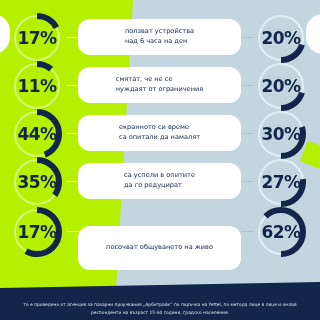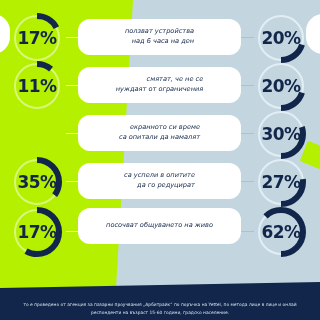--- a/index.html
+++ b/index.html
@@ -37,24 +37,24 @@
   .pct{position:absolute;inset:0;display:flex;align-items:center;justify-content:center;
     font-size:17px;font-weight:bold;color:#11264a;letter-spacing:-0.5px;}
 
   
   .conn{position:absolute;top:23px;height:1.4px;}
   .conn.left{left:66px;width:13px;background:#e6ffb0;}
   .conn.right{left:241px;width:13px;background:#a9c3d2;}
 
   
   .pill{position:absolute;left:78px;width:163px;background:#ffffff;border-radius:12px;
-    display:flex;align-items:center;justify-content:center;text-align:right;
-    color:#11264a;font-size:6.6px;line-height:1.5;padding:0 7px;box-sizing:border-box;font-style:italic;}
+    display:flex;align-items:center;justify-content:center;text-align:left;
+    color:#11264a;font-size:6.6px;line-height:1.5;padding:0 7px;box-sizing:border-box;}
   .pill.h2{top:5px;height:36px;}
-  .pill.h3{top:0;height:36px;}
+  .pill.h3{top:18px;height:44px;}
   .pill span{display:block;}
 
   
   .footer-text{position:absolute;left:0;bottom:4px;width:320px;text-align:center;
     color:#d3e0ea;font-size:4.4px;line-height:1.7;padding:0 2px;box-sizing:border-box;}
   .footer-text span{display:block;white-space:nowrap;}
 </style>
 </head>
 <body>
 
@@ -110,20 +110,27 @@
     <div class="donut right">
       <svg viewBox="0 0 58 58">
         <circle cx="29" cy="29" r="22" fill="none" stroke="#e2eef5" stroke-width="2"></circle>
         <circle class="arc" cx="29" cy="29" r="22" fill="none" stroke="#11264a" stroke-width="6" stroke-linecap="butt" transform="rotate(-90 29 29) scale(-1,1) translate(-58,0)" stroke-dasharray="27.64601535159018 110.5840614063607"></circle>
       </svg>
       <div class="pct">20%</div>
     </div>
   </div>
 
   <div class="row r2">
+    <div class="donut left">
+      <svg viewBox="0 0 58 58">
+        <circle cx="29" cy="29" r="22" fill="none" stroke="#d9f77a" stroke-width="2"></circle>
+        <circle class="arc" cx="29" cy="29" r="22" fill="none" stroke="#11264a" stroke-width="6" stroke-linecap="butt" transform="rotate(-90 29 29)" stroke-dasharray="60.82123377349839 77.40884298445249"></circle>
+      </svg>
+      <div class="pct">44%</div>
+    </div>
     <div class="conn left"></div>
     <div class="pill h2">
       <div>
         <span>екранното си време</span>
         <span>са опитали да намалят</span>
       </div>
     </div>
     <div class="conn right"></div>
     <div class="donut right">
       <svg viewBox="0 0 58 58">

